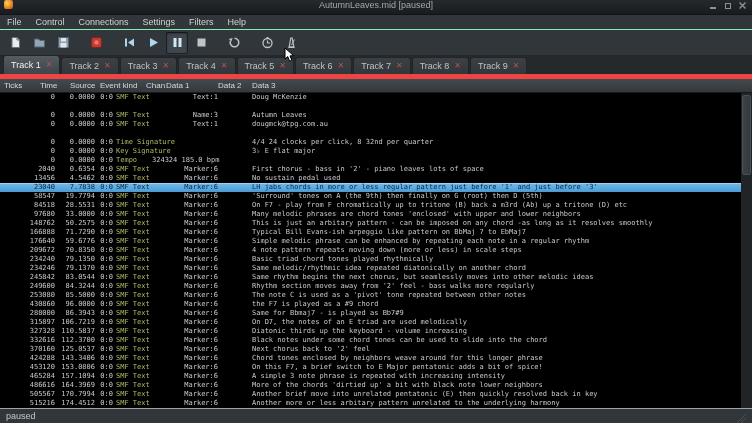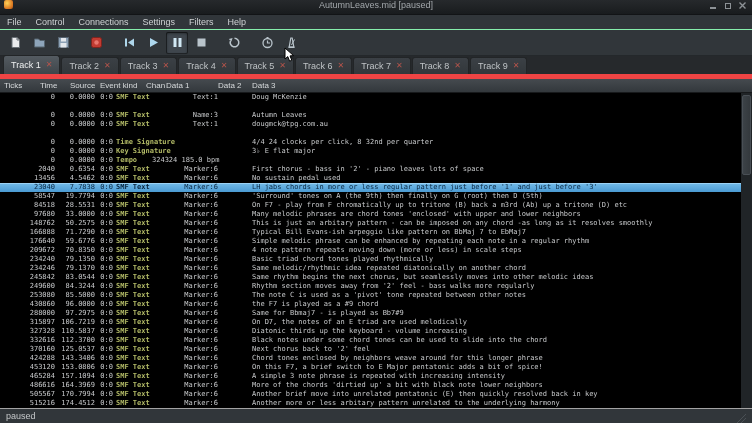--- a/index.html
+++ b/index.html
@@ -49,21 +49,21 @@
   .thead { height:14px; flex:0 0 14px; background:linear-gradient(#454a4f,#33383c);
            display:grid; grid-template-columns:36px 30px 30px 46px 20px 52px 34px 1fr;
            align-items:center; font-size:8px; color:#d7dadc; border-bottom:1px solid #17191b; }
   .th { padding-left:4px; white-space:nowrap; overflow:visible; }
   .tbody { position:relative; height:315px; flex:0 0 315px; overflow:hidden;
            font-family:"DejaVu Sans Mono", monospace; font-size:7px; color:#c8cacc; }
   .row { display:grid; grid-template-columns:58px 40px 18px 36px 66px 32px 1fr;
          height:9px; line-height:9px; white-space:nowrap; }
   .row > div { overflow:hidden; }
   .c-ticks, .c-time, .c-source { text-align:right; padding-right:3px; }
-  .c-kind  { color:#b2ba66; overflow:visible !important;font-weight:bold; }
+  .c-kind  { color:#b2ba66; overflow:visible !important; }
   .c-data1 { text-align:right; overflow:visible !important; }
   .c-data3 { padding-left:2px; }
   .row.selected { background:linear-gradient(#74bcea,#4a9ad2); color:#082640;
                   box-shadow:inset 0 1px 0 #9bd2f5; }
   .row.selected .c-kind { color:#082640; }
 
   
   .scrollbar { position:absolute; top:0; right:0; width:11px; height:315px; background:#202427; }
   .sb-handle { position:absolute; left:1px; right:1px; top:2px; height:80px;
                background:linear-gradient(90deg,#3c4247,#34393d); border:1px solid #494f55;
@@ -445,21 +445,21 @@
     <div class="c-ticks">430860</div>
     <div class="c-time">96.0000</div>
     <div class="c-source">0:0</div>
     <div class="c-kind">SMF Text</div>
     <div class="c-data1">Marker:6</div>
     <div class="c-data2"></div>
     <div class="c-data3">the F7 is played as a #9 chord</div>
   </div>
         <div class="row">
     <div class="c-ticks">288000</div>
-    <div class="c-time">97.2975</div>
+    <div class="c-time">86.3943</div>
     <div class="c-source">0:0</div>
     <div class="c-kind">SMF Text</div>
     <div class="c-data1">Marker:6</div>
     <div class="c-data2"></div>
     <div class="c-data3">Same for Bbmaj7 - is played as Bb7#9</div>
   </div>
         <div class="row">
     <div class="c-ticks">315897</div>
     <div class="c-time">106.7219</div>
     <div class="c-source">0:0</div>

